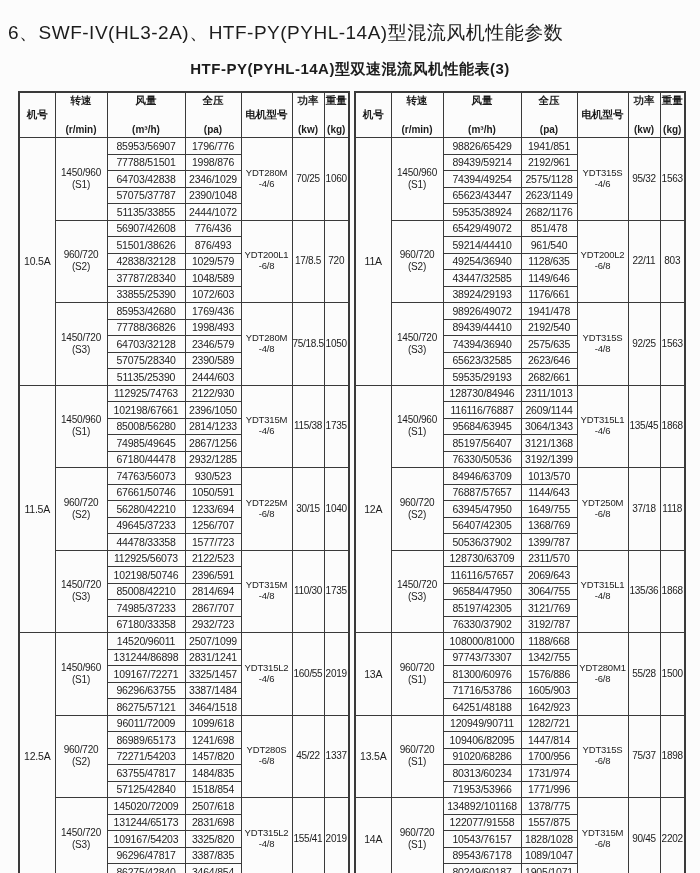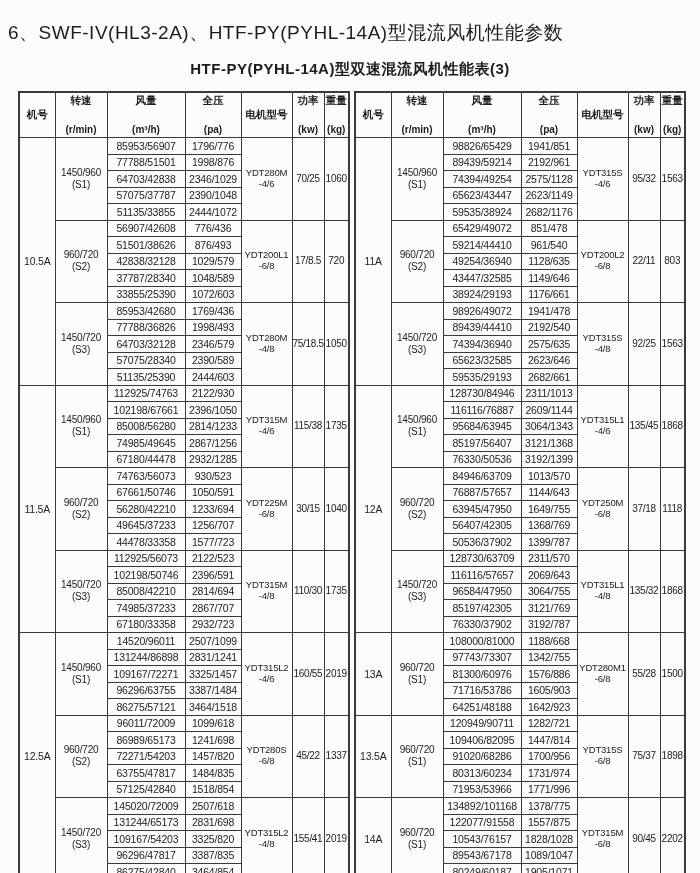--- a/index.html
+++ b/index.html
@@ -546,21 +546,21 @@
             <td class="speed" rowspan="5">
               <div>1450/720</div>
               <div>(S3)</div>
             </td>
             <td class="num flow">128730/63709</td>
             <td class="num pres">2311/570</td>
             <td class="motor" rowspan="5">
               <div>YDT315L1</div>
               <div>-4/8</div>
             </td>
-            <td class="power" rowspan="5">135/32</td>
+            <td class="power" rowspan="5">135/36</td>
             <td class="weight" rowspan="5">1868</td>
           </tr>
           <tr>
             <td class="num flow">116116/57657</td>
             <td class="num pres">2069/643</td>
           </tr>
           <tr>
             <td class="num flow">96584/47950</td>
             <td class="num pres">3064/755</td>
           </tr>

